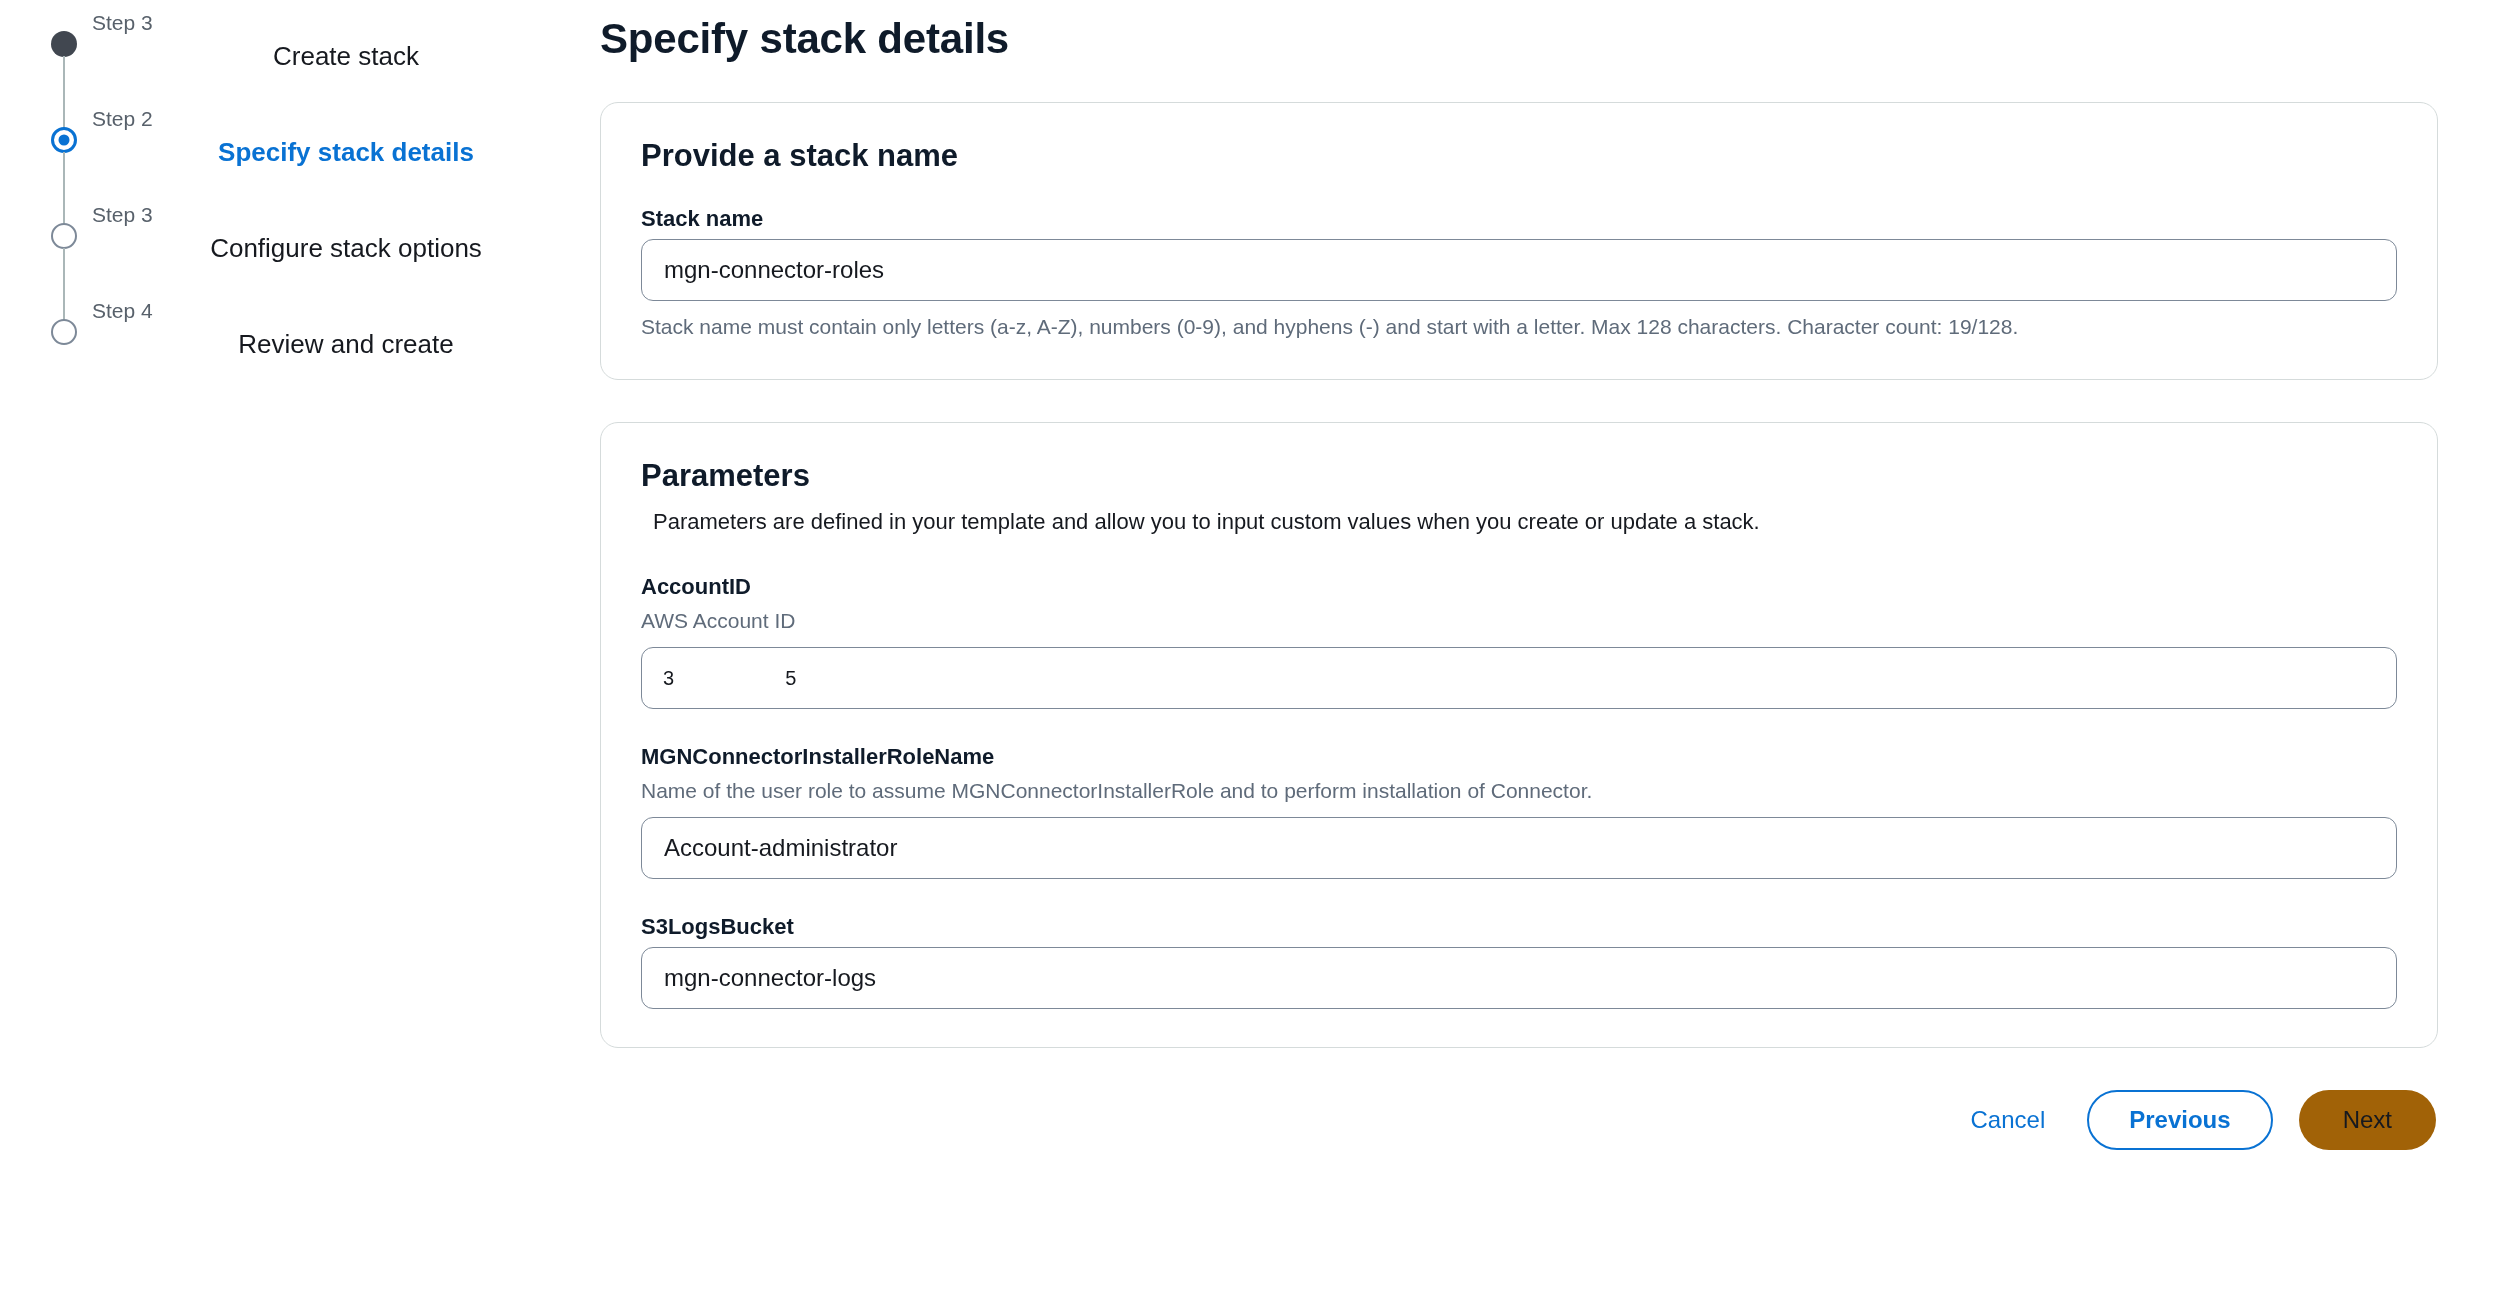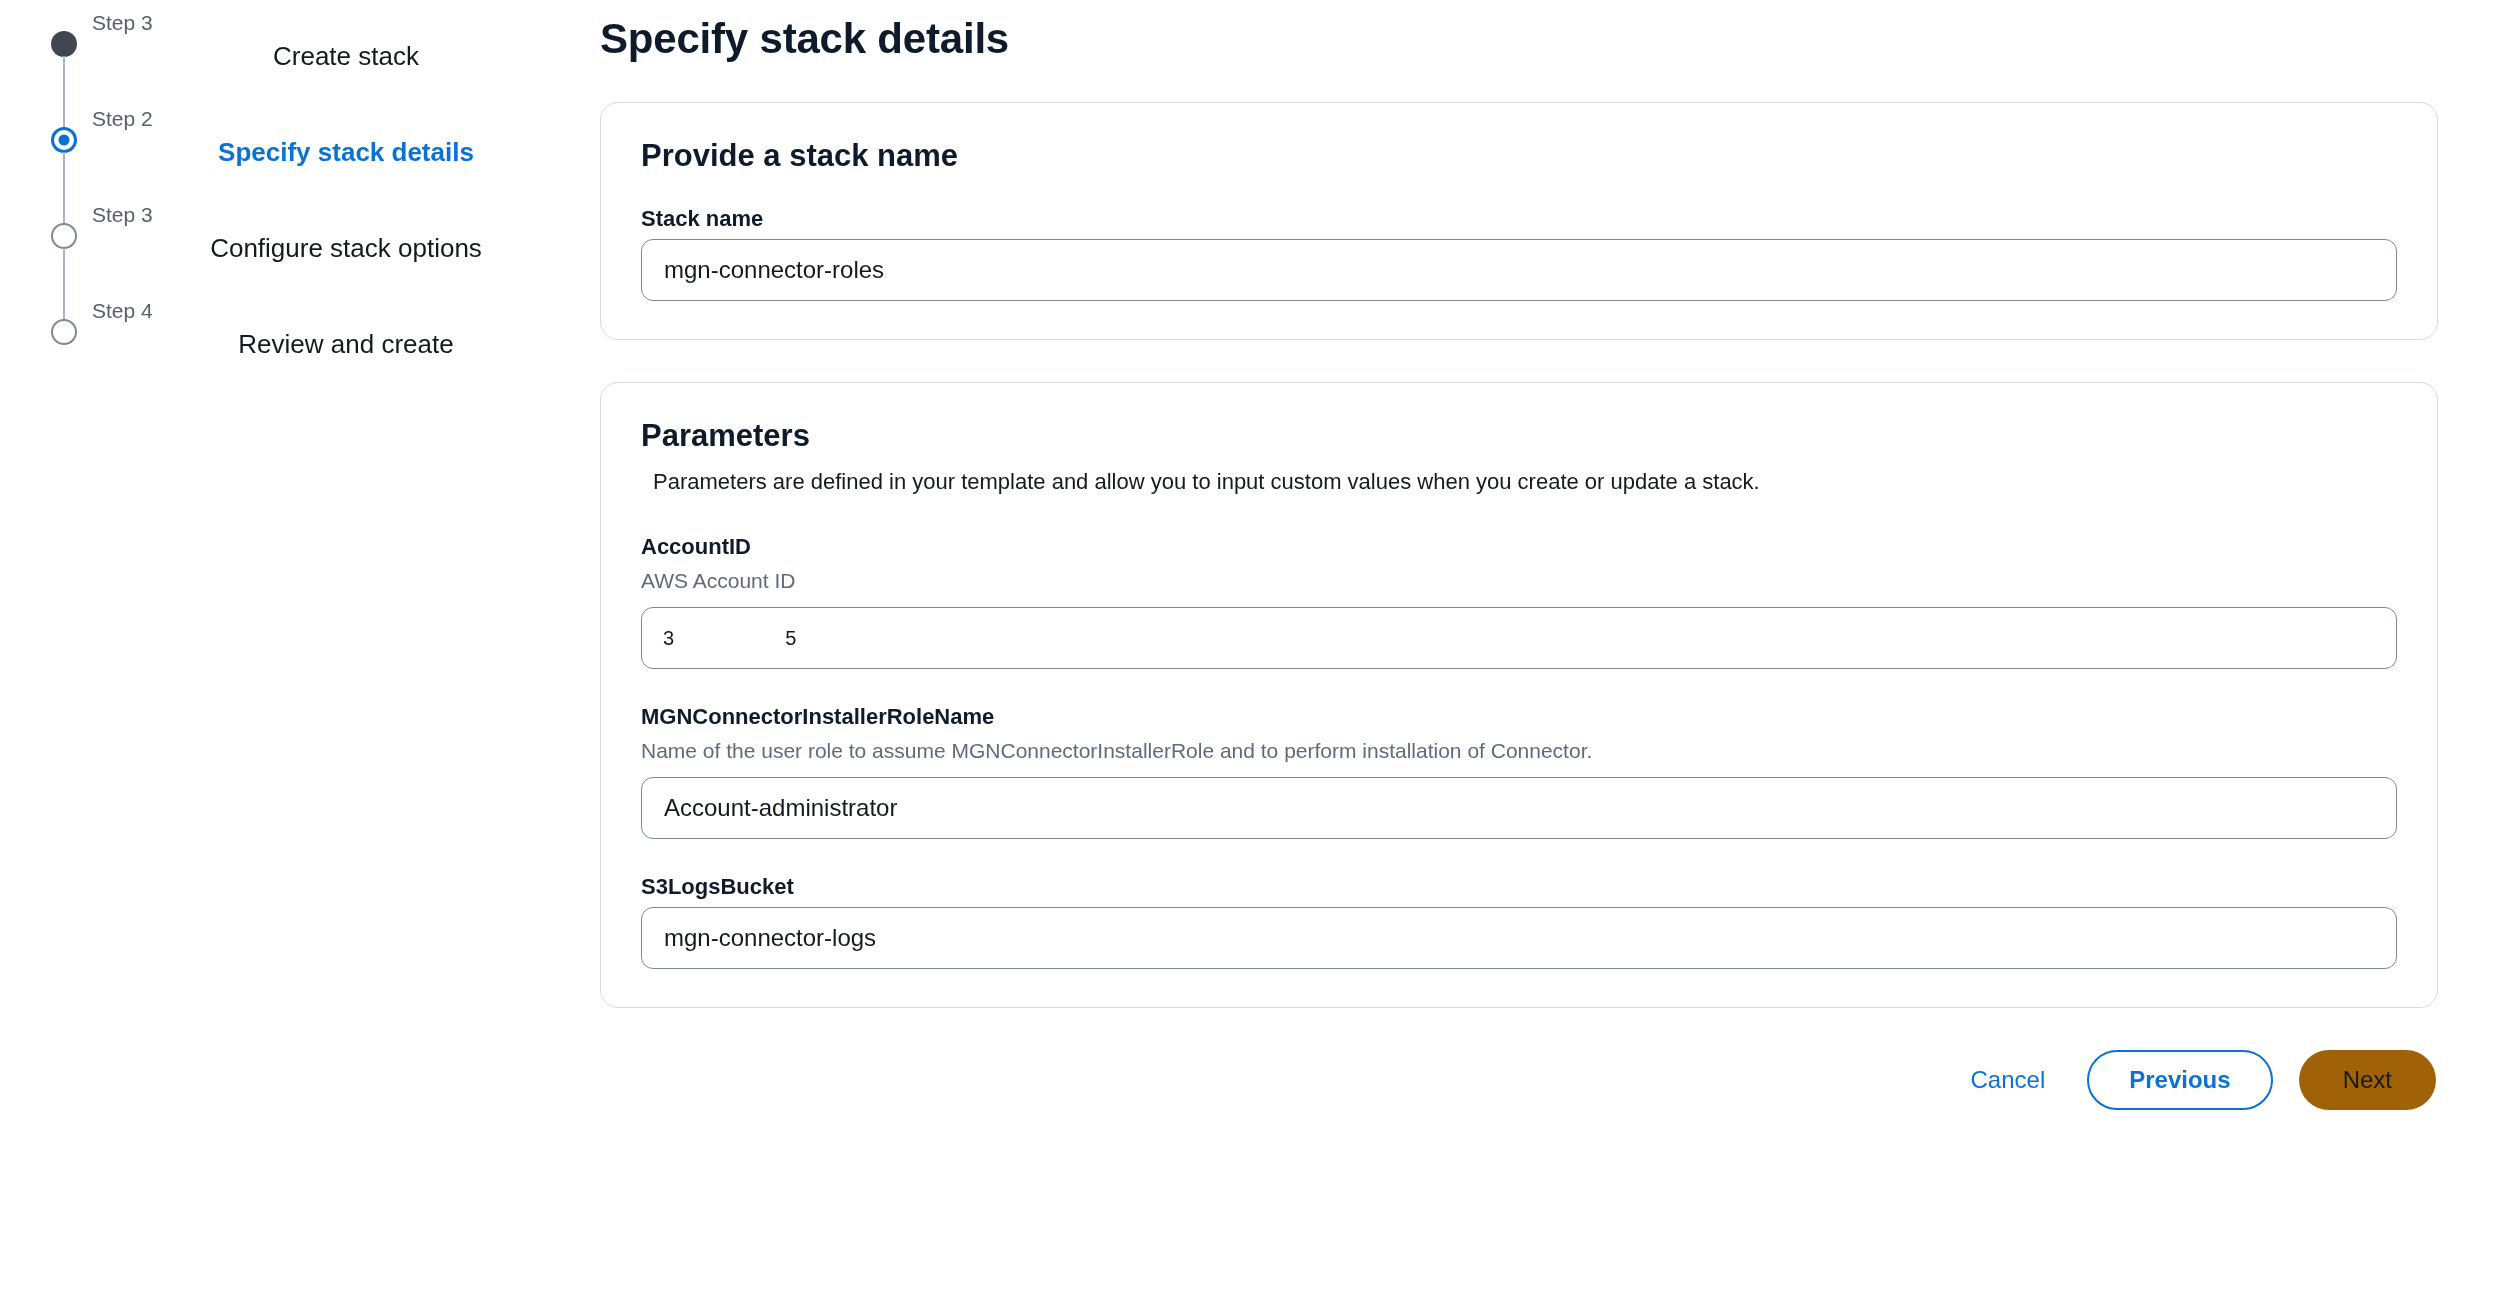--- a/index.html
+++ b/index.html
@@ -238,20 +238,21 @@
   <main class="main">
 
     <h1 class="page-title">Specify stack details</h1>
 
     <section class="card">
       <h2>Provide a stack name</h2>
 
       <div class="field-block">
         <div class="field-label">Stack name</div>
         <input class="text-input" type="text" value="mgn-connector-roles" style="">
+        <div class="helper">Stack name must contain only letters (a-z, A-Z), numbers (0-9), and hyphens (-) and start with a letter. Max 128 characters. Character count: 19/128.</div>
       </div>
     </section>
 
     <section class="card">
       <h2>Parameters</h2>
       <div class="card-desc">Parameters are defined in your template and allow you to input custom values when you create or update a stack.</div>
 
       <div class="field-block">
         <div class="field-label">AccountID</div>
         <div class="field-desc">AWS Account ID</div>

